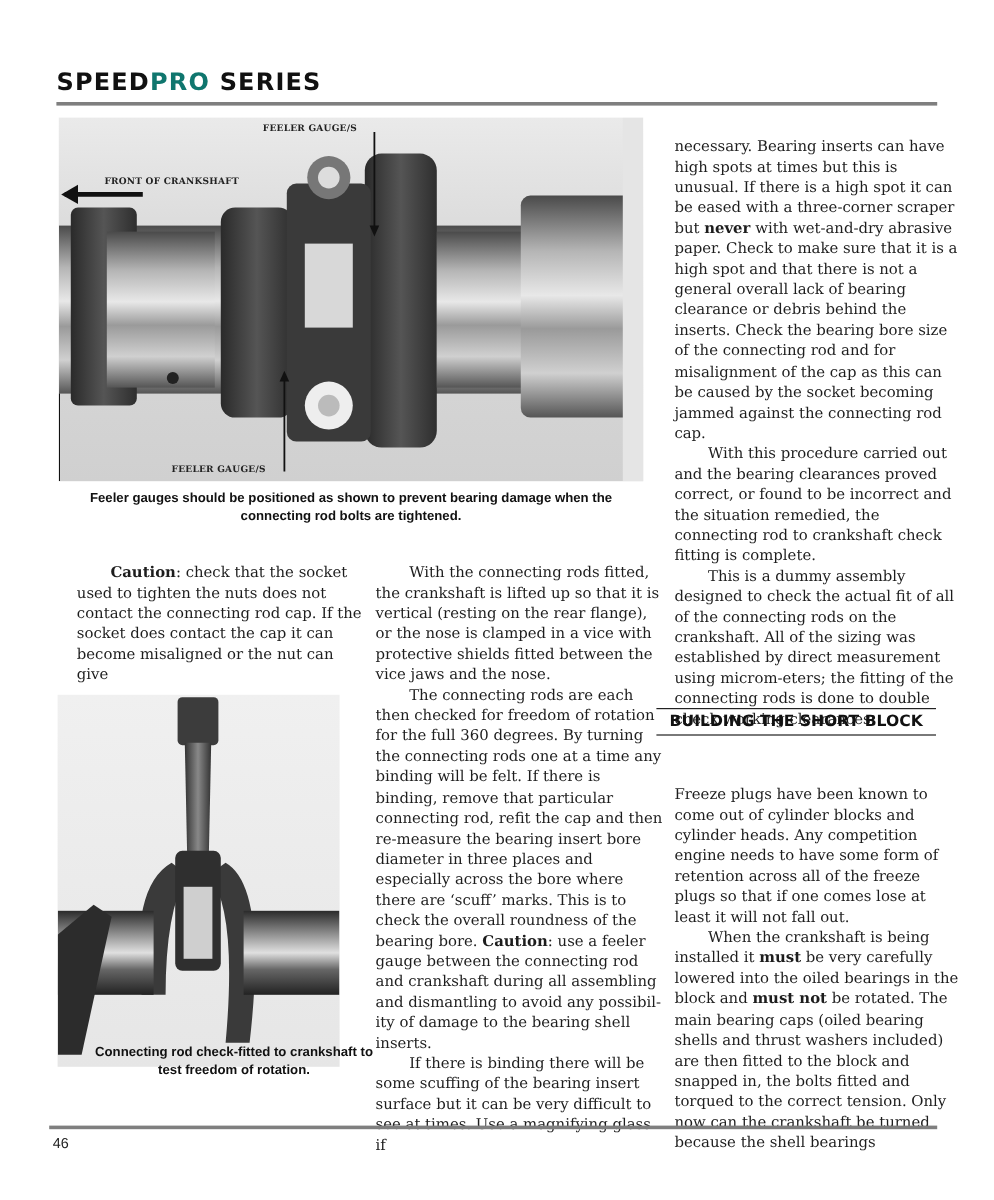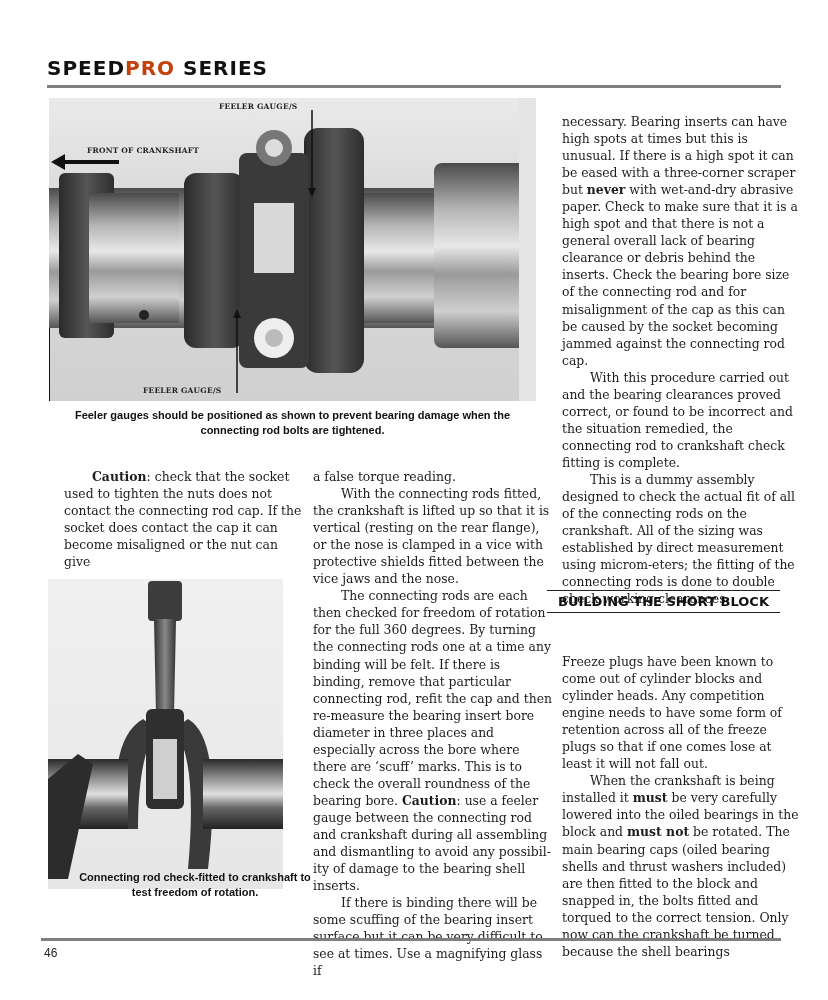--- a/index.html
+++ b/index.html
@@ -2,21 +2,21 @@
 <html><head>
 <meta charset="utf-8">
 <style>
   html, body { margin: 0; padding: 0; background: #ffffff; }
   body { width: 828px; height: 1000px; position: relative; overflow: hidden; color: #1a1a1a; }
   .series-title {
     position: absolute; left: 47px; top: 56px;
     font-family: "DejaVu Sans", sans-serif; font-weight: 900; font-size: 20px;
     letter-spacing: 1px; color: #111;
   }
-  .series-title .accent { color: #c2410c; }
+  .series-title .accent { color: #0f766e; }
   .rule-top { position: absolute; left: 47px; top: 85px; width: 734px; height: 3px; background: #7f7f7f; }
   .rule-bottom { position: absolute; left: 41px; top: 938px; width: 740px; height: 3px; background: #7f7f7f; }
   .page-number {
     position: absolute; left: 44px; top: 946px;
     font-family: "Liberation Sans", sans-serif; font-size: 12px; color: #222;
   }
 
   
   .photo1 {
     position: absolute; left: 49px; top: 98px; width: 487px; height: 303px;
@@ -153,21 +153,20 @@
     <rect x="105" y="160" width="24" height="60" fill="#cfcfcf"></rect>
 
     <rect x="0" y="180" width="80" height="70" fill="url(#crank2)"></rect>
     <rect x="155" y="180" width="80" height="70" fill="url(#crank2)"></rect>
     <path d="M 0 200 L 30 175 L 45 185 L 20 300 L 0 300 Z" fill="#2c2c2c"></path>
   </svg>
 </div>
 <div class="caption caption2">Connecting rod check-fitted to crankshaft to test freedom of rotation.</div>
 
 <div class="body-text col2">
-  <p>a false torque reading.</p>
   <p class="ind">With the connecting rods fitted, the crankshaft is lifted up so that it is vertical (resting on the rear flange), or the nose is clamped in a vice with protective shields fitted between the vice jaws and the nose.</p>
   <p class="ind"><span>The connecting rods are each then checked for freedom of rotation for the full 360 degrees. By turning the connecting rods one at a time any binding will be felt. If there is binding, remove that particular connecting rod, refit the cap and then re-measure the bearing insert bore diameter in three places and especially across the bore where there are ‘scuff’ marks. This is to check the overall roundness of the bearing bore. </span><b>Caution</b><span>: use a feeler gauge between the connecting rod and crankshaft during all assembling and dismantling to avoid any possibil-ity of damage to the bearing shell inserts.</span></p>
   <p class="ind">If there is binding there will be some scuffing of the bearing insert surface but it can be very difficult to see at times. Use a magnifying glass if</p>
 </div>
 
 <div class="body-text col3a">
   <p><span>necessary. Bearing inserts can have high spots at times but this is unusual. If there is a high spot it can be eased with a three-corner scraper but </span><b>never</b><span> with wet-and-dry abrasive paper. Check to make sure that it is a high spot and that there is not a general overall lack of bearing clearance or debris behind the inserts. Check the bearing bore size of the connecting rod and for misalignment of the cap as this can be caused by the socket becoming jammed against the connecting rod cap.</span></p>
   <p class="ind">With this procedure carried out and the bearing clearances proved correct, or found to be incorrect and the situation remedied, the connecting rod to crankshaft check fitting is complete.</p>
   <p class="ind">This is a dummy assembly designed to check the actual fit of all of the connecting rods on the crankshaft. All of the sizing was established by direct measurement using microm-eters; the fitting of the connecting rods is done to double check working clearances.</p>
 </div>

